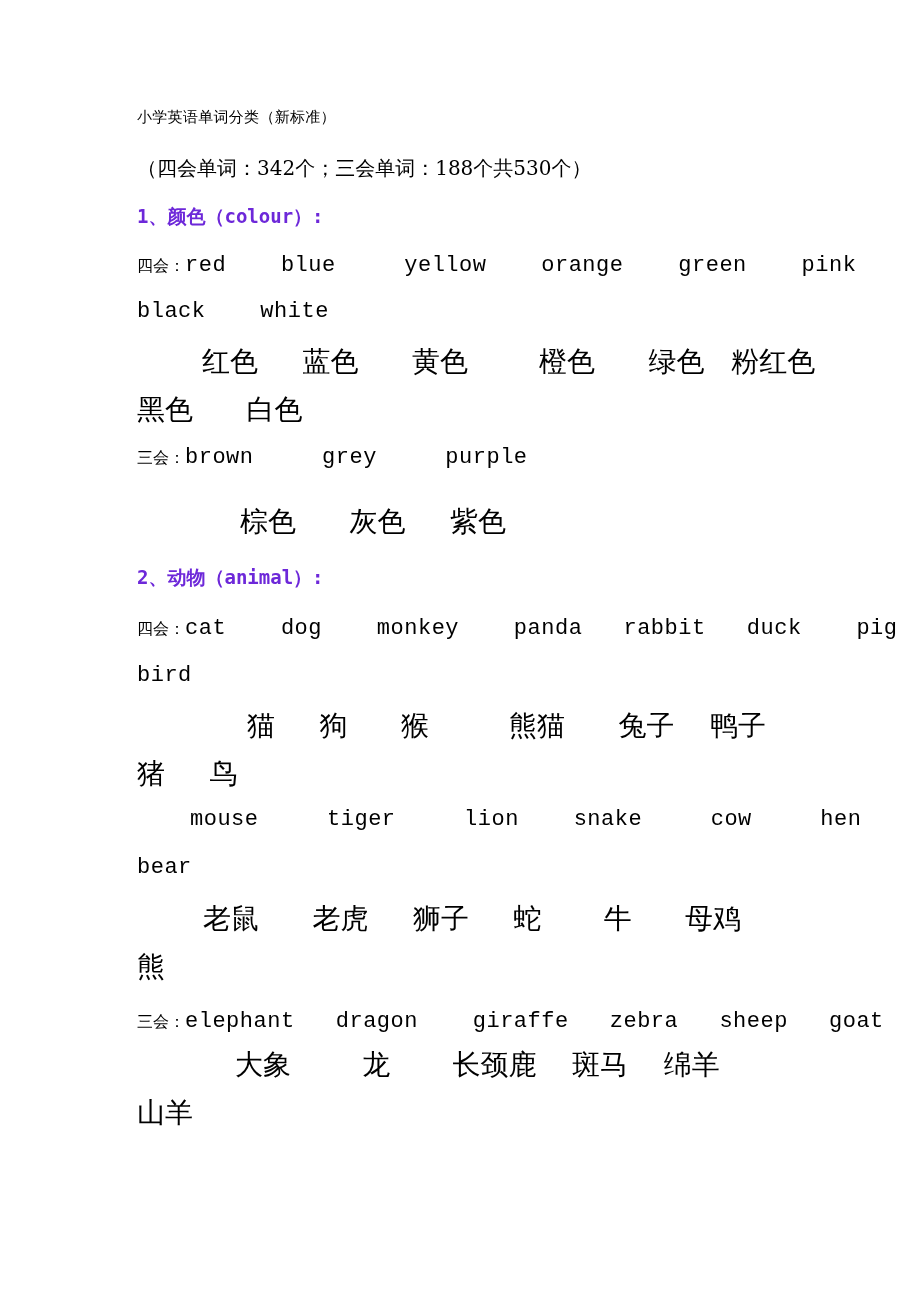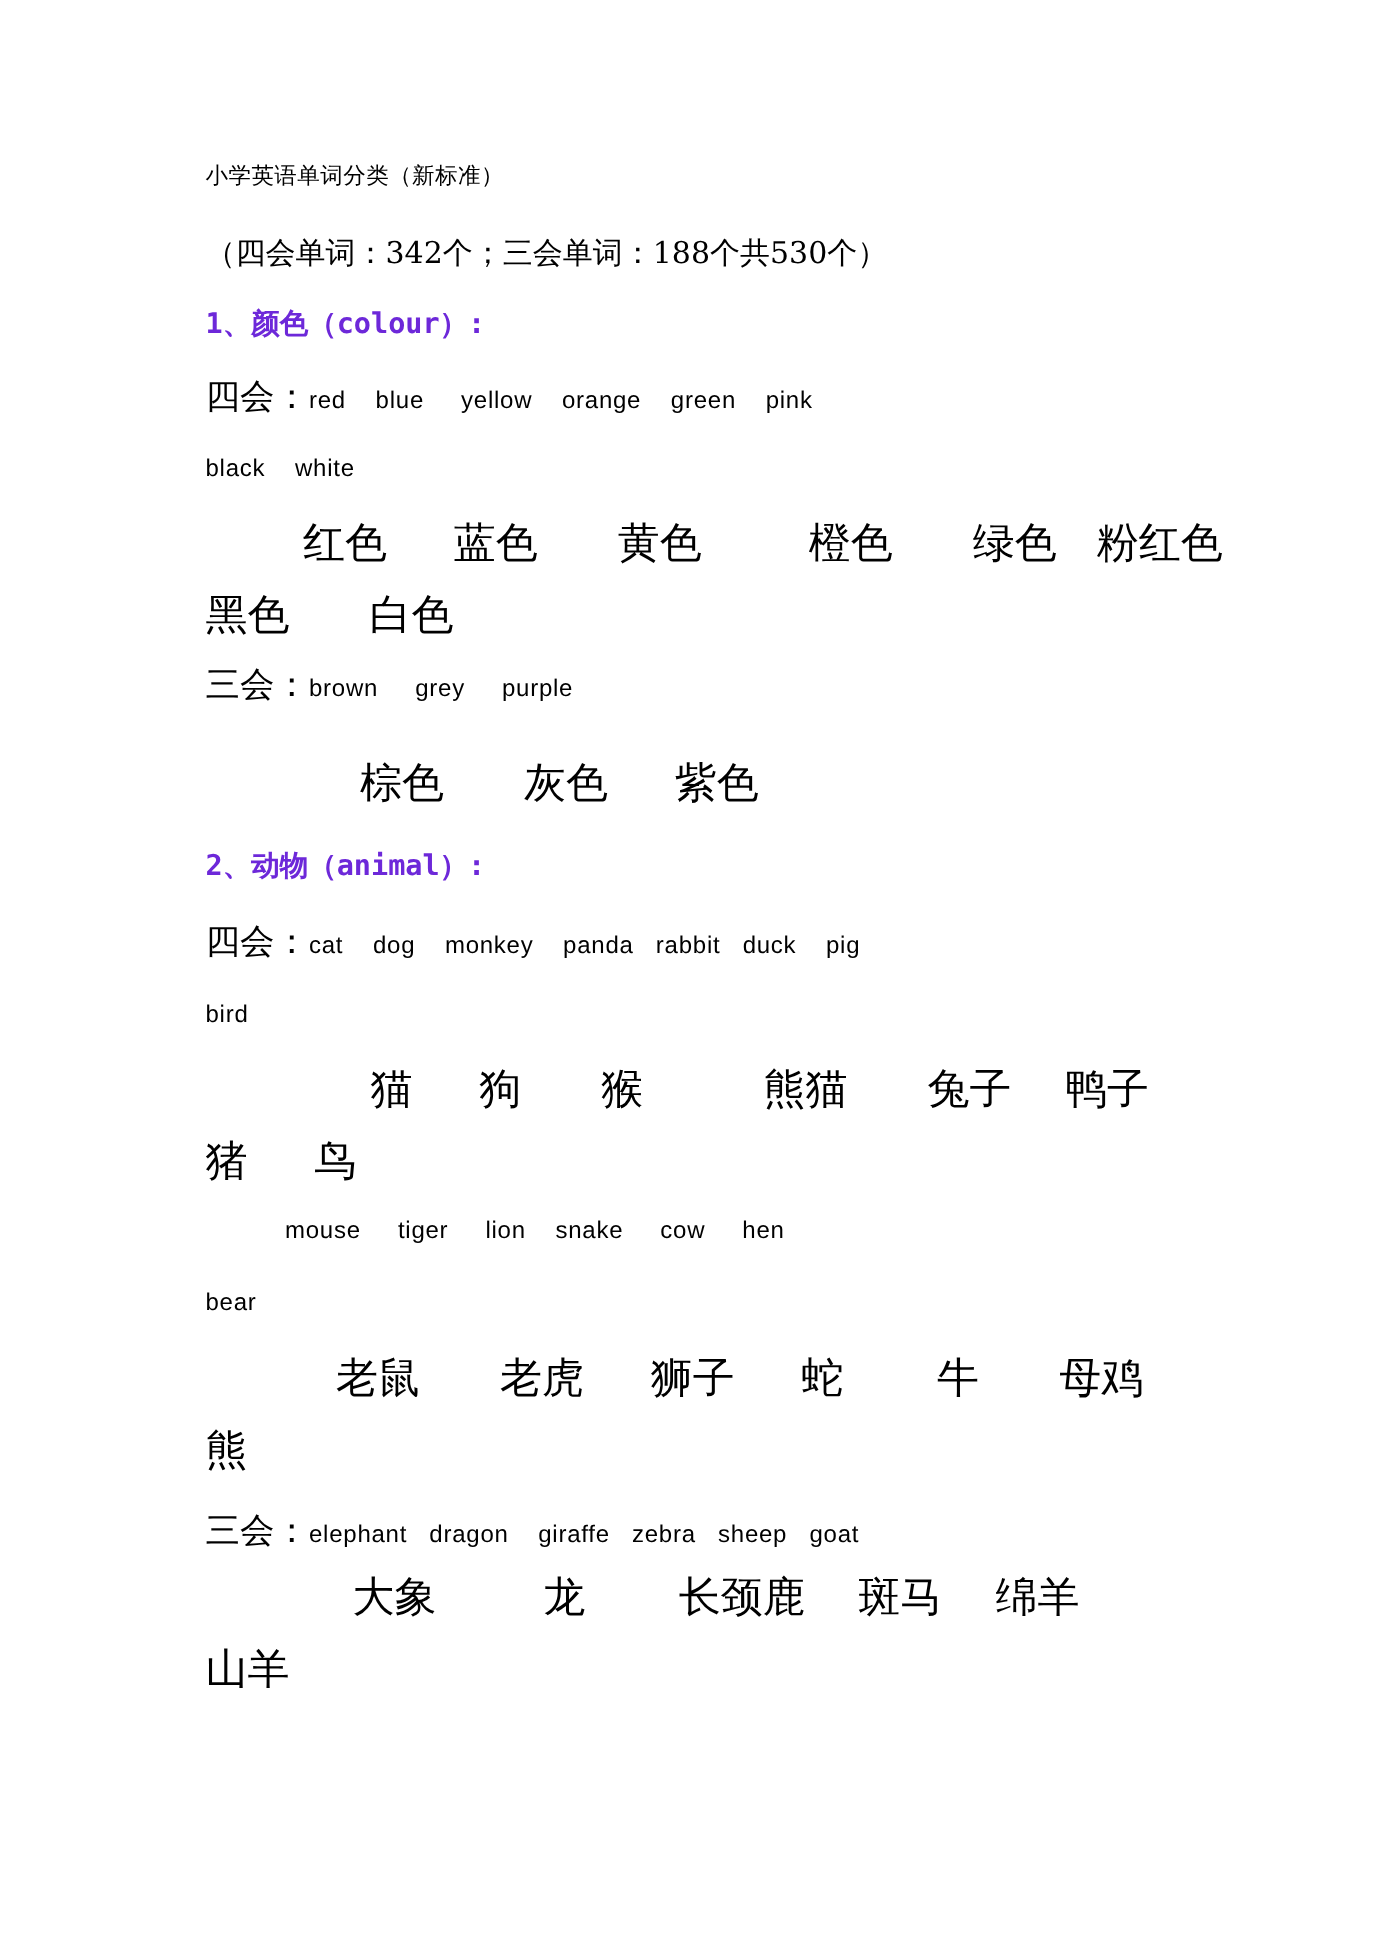--- a/index.html
+++ b/index.html
@@ -59,27 +59,27 @@
     letter-spacing: 0px;
   }
 
   
   .row {
     font-family: "DejaVu Serif", "Liberation Serif", serif;
     font-size: 20px;
     font-weight: 400;
   }
   .row .en {
-    font-family: Liberation Sans, sans-serif;
-    font-size: 16px;
+    font-family: Liberation Mono, monospace;
+    font-size: 22px;
     letter-spacing: 0.5px;
   }
   .row .cn {
     font-family: "DejaVu Serif", "Liberation Serif", serif;
-    font-size: 23px;
+    font-size: 16px;
   }
 
   .zh-row {
     font-family: "DejaVu Serif", "Liberation Serif", serif;
     font-size: 28px;
     font-weight: 400;
   }
 </style>
 </head>
 <body>
@@ -111,21 +111,21 @@
   <div class="line row" style="top:664px;"><span class="en">bird</span></div>
 
   <div class="line zh-row" style="top:712px; left:247px;">猫     狗      猴         熊猫      兔子    鸭子</div>
 
   <div class="line zh-row" style="top:760px; left:137px;">猪     鸟</div>
 
   <div class="line row" style="top:808px; left:190px;"><span class="en">mouse     tiger     lion    snake     cow     hen</span></div>
 
   <div class="line row" style="top:856px; left:137px;"><span class="en">bear</span></div>
 
-  <div class="line zh-row" style="top:905px; left:224px;">老鼠      老虎     狮子     蛇       牛      母鸡</div>
+  <div class="line zh-row" style="top:905px; left:203px;">老鼠      老虎     狮子     蛇       牛      母鸡</div>
 
   <div class="line zh-row" style="top:953px; left:137px;">熊</div>
 
   <div class="line row" style="top:1010px;"><span class="cn">三会：</span><span class="en">elephant   dragon    giraffe   zebra   sheep   goat</span></div>
 
   <div class="line zh-row" style="top:1051px; left:235px;">大象        龙       长颈鹿    斑马    绵羊</div>
 
   <div class="line zh-row" style="top:1099px; left:137px;">山羊</div>
 
 </div>

